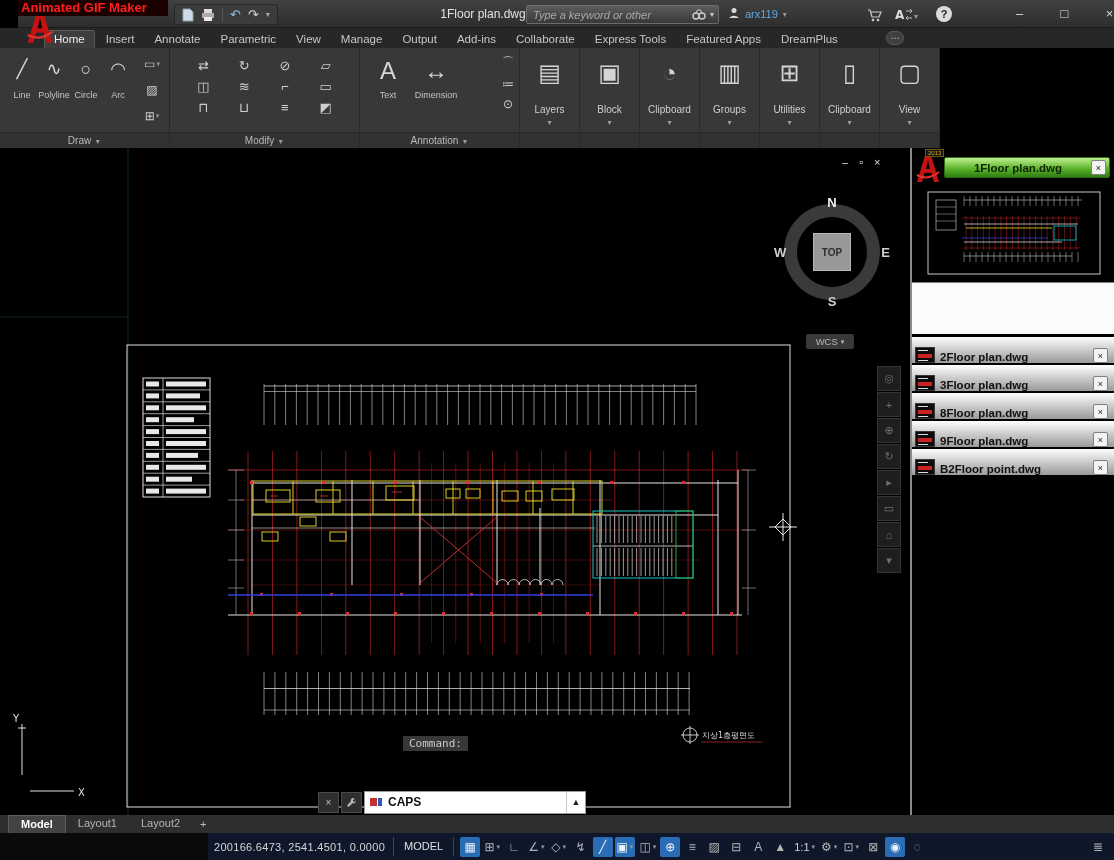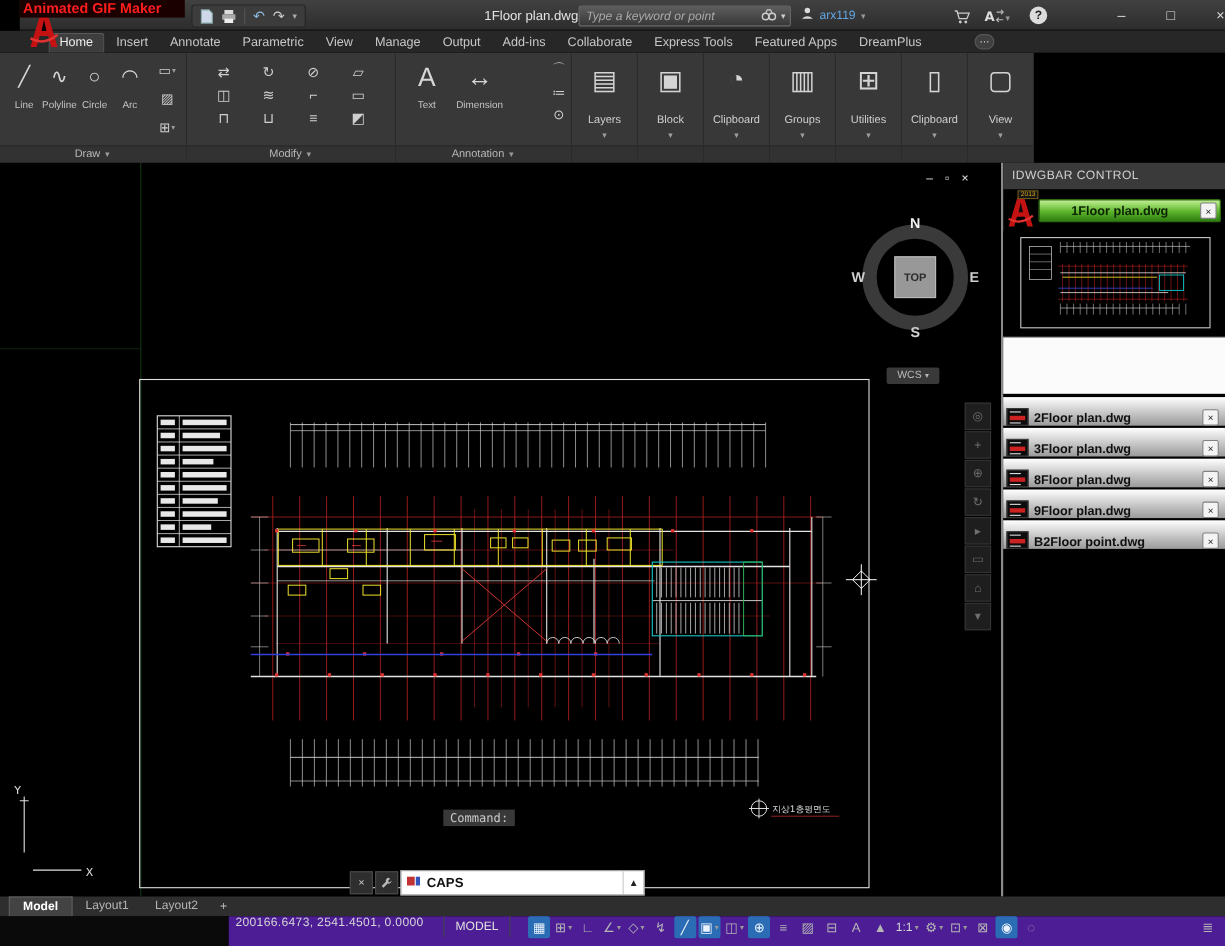--- a/index.html
+++ b/index.html
@@ -114,21 +114,21 @@
 
 #layoutbar{position:absolute;left:0;top:815px;width:1114px;height:18px;background:#2e2e2e;display:flex;align-items:flex-end}
 #layout-tabs{display:flex;margin-left:8px;height:18px;align-items:stretch}
 .ltab{padding:3px 12px;font-size:11px;color:#b4b4b4;line-height:1}
 .ltab.active{background:#434343;color:#fff;border:1px solid #5c5c5c;border-bottom:none;font-weight:bold}
 .ltab-add{padding:3px 8px;font-size:11px;color:#bbb}
 
 
 #statusbar{position:absolute;left:0;top:833px;width:1114px;height:27px;display:flex}
 #sb-left{width:208px;height:27px;background:#0a0a0a}
-#sb-main{flex:1;background:#4c1d95;display:flex;align-items:flex-start;padding:0 6px;gap:12px}
+#sb-main{flex:1;background:#0f172a;display:flex;align-items:center;padding:0 6px;gap:2px}
 #coords{color:#d5d5d5;font-size:11px;letter-spacing:.3px;margin-right:6px;white-space:nowrap}
 #model-btn{color:#e0e0e0;font-size:11px;padding:0 10px;border-left:1px solid #454545;border-right:1px solid #454545;height:19px;line-height:19px;margin-right:4px}
 #sb-icons{display:flex;align-items:center;gap:2px;flex:1}
 .sbi{min-width:20px;height:20px;display:flex;align-items:center;justify-content:center;color:#b5b5b5;font-size:12px;padding:0 2px;border-radius:2px}
 .sbi.on{background:#2a6db5;color:#eaf2fb}
 .sbi .sbt{font-size:11px;color:#d5d5d5}
 .sbd{font-size:7px;color:#9a9a9a;margin-left:2px}
 .sbi.pinright{margin-left:auto}
 svg text{font-family:"DejaVu Sans",sans-serif}
 </style>
@@ -158,21 +158,21 @@
             <rect x="3" y="8" width="8" height="4" fill="#eee"></rect>
           </svg>
     </span>
     <span class="qsep"></span>
     <span class="qicon undo">↶</span>
     <span class="qicon">↷</span>
     <span class="qdd">▾</span>
   </div>
   <div id="doc-title">1Floor plan.dwg</div>
   <div id="search-box">
-    <span id="search-text">Type a keyword or point</span>
+    <span id="search-text">Type a keyword or other</span>
     <span>
       <svg width="14" height="11" viewBox="0 0 14 11">
             <circle cx="4" cy="7" r="3" fill="none" stroke="#ccc" stroke-width="1.4"></circle>
             <circle cx="10" cy="7" r="3" fill="none" stroke="#ccc" stroke-width="1.4"></circle>
             <path d="M4 4 L5.5 1 H8.5 L10 4" fill="none" stroke="#ccc"></path>
           </svg>
     </span>
     <span class="sdd">▾</span>
   </div>
   <div id="signin">
@@ -683,21 +683,20 @@
               <rect x="8" y="1" width="4" height="8" fill="#3355bb"></rect>
             </svg>
       </span>
       <span id="cmd-text">CAPS</span>
       <span class="cib-up">▲</span>
     </div>
   </div>
 </div>
 
 <aside id="sidepanel">
-  <div class="sp-header">IDWGBAR CONTROL</div>
   <div class="sp-activewrap">
     <div id="sp-logo">
       <svg width="28" height="36" viewBox="0 0 28 34">
             <path d="M3 32 L12 2 H16 L25 32 H20 L17.5 23 H10.5 L8 32 Z" fill="#c41212"></path>
             <path d="M12 19 L14 10 L16 19 Z" fill="#0a0a0a"></path>
             <path d="M3 25 Q14 31 25 22" stroke="#e23333" stroke-width="2" fill="none"></path>
           </svg>
       <span id="logo-year">2013</span>
     </div>
     <div class="sp-activebar">

